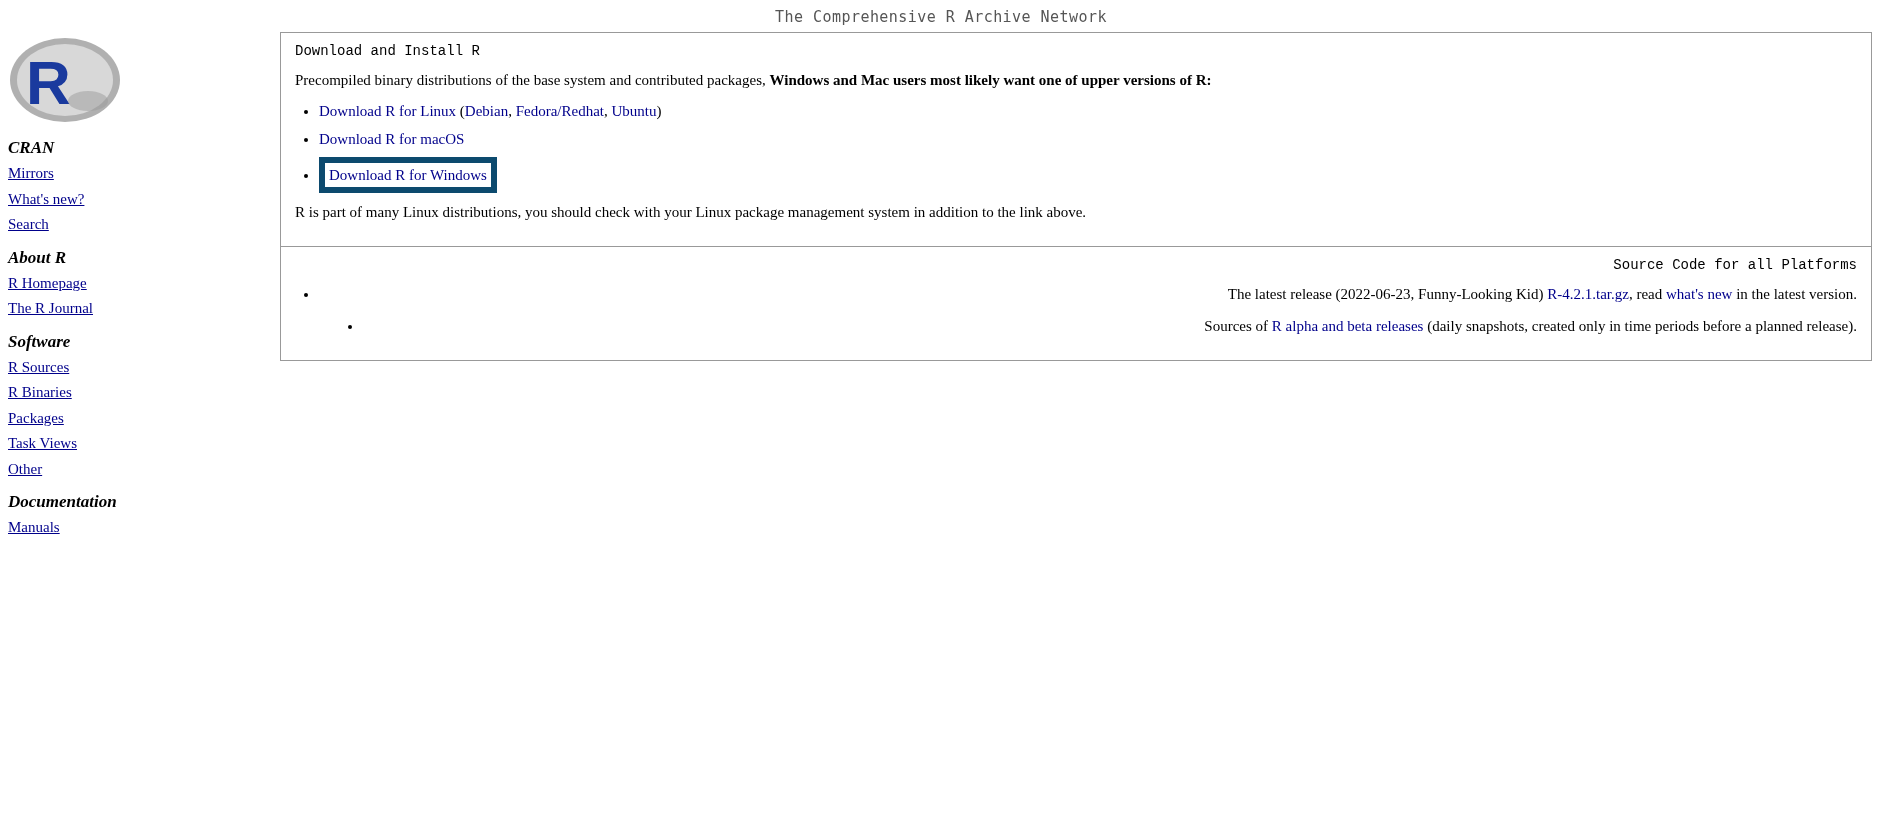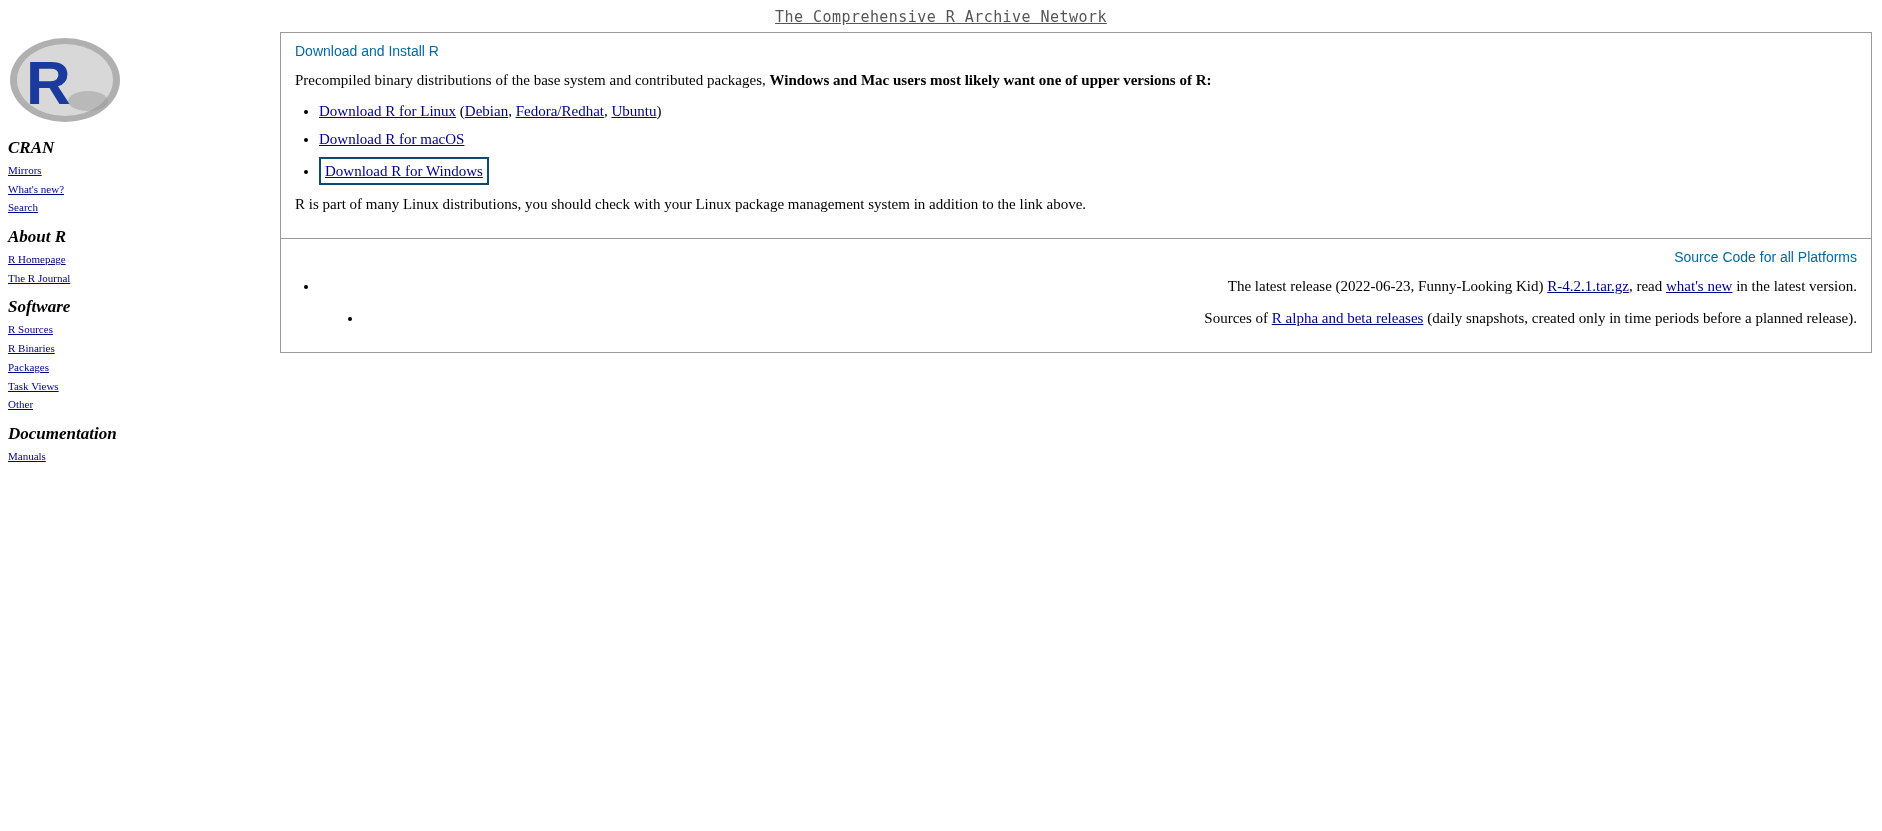--- a/index.html
+++ b/index.html
@@ -13,21 +13,20 @@
       height: 831px;
       overflow: hidden;
     }
     #page-title-bar {
       text-align: center;
       font-family: monospace;
       font-size: 15px;
       color: #555;
       padding: 8px 0 6px 0;
       letter-spacing: 0.03em;
-      text-decoration: underline;
     }
     #main-layout {
       display: flex;
       flex: 1;
       overflow: hidden;
     }
     #r-logo {
       display: flex;
       align-items: center;
       margin-bottom: 14px;
@@ -38,63 +37,62 @@
       font-style: italic;
       font-size: 17px;
       margin-top: 10px;
       margin-bottom: 3px;
       color: #000;
     }
     .sidebar-link {
       display: block;
       color: #00008B;
       text-decoration: underline;
-      font-size: 11px;
+      font-size: 15px;
       line-height: 1.7;
       cursor: pointer;
       font-family: serif;
     }
     
     #content {
       flex: 1;
       overflow-y: auto;
       padding: 0 10px 10px 10px;
     }
     .content-box {
       border: 1px solid #999;
       padding: 10px 14px 14px 14px;
       margin-bottom: 0;
       font-size: 15px;
     }
     .content-box-title {
-      font-family: Liberation Sans, sans-serif;
+      font-family: Liberation Mono, monospace;
       font-size: 14px;
-      color: #0369a1;
+      color: #000000;
       margin-bottom: 10px;
     }
     .content-box p {
       margin-bottom: 8px;
       line-height: 1.5;
     }
     .content-box ul {
       margin-left: 24px;
       margin-bottom: 8px;
     }
     .content-box ul li {
       margin-bottom: 6px;
       line-height: 1.5;
     }
     .content-link {
       color: #00008B;
-      text-decoration: underline;
       cursor: pointer;
     }
     .windows-link-box {
       display: inline-block;
-      border: 2px solid #0c4a6e;
+      border: 6px solid #0c4a6e;
       padding: 1px 4px;
     }
     .bold-text { font-weight: bold; }
     
     #sidebar-scroll-wrapper {
       display: flex;
       flex: none;
       width: 270px;
       overflow: hidden;
     }

